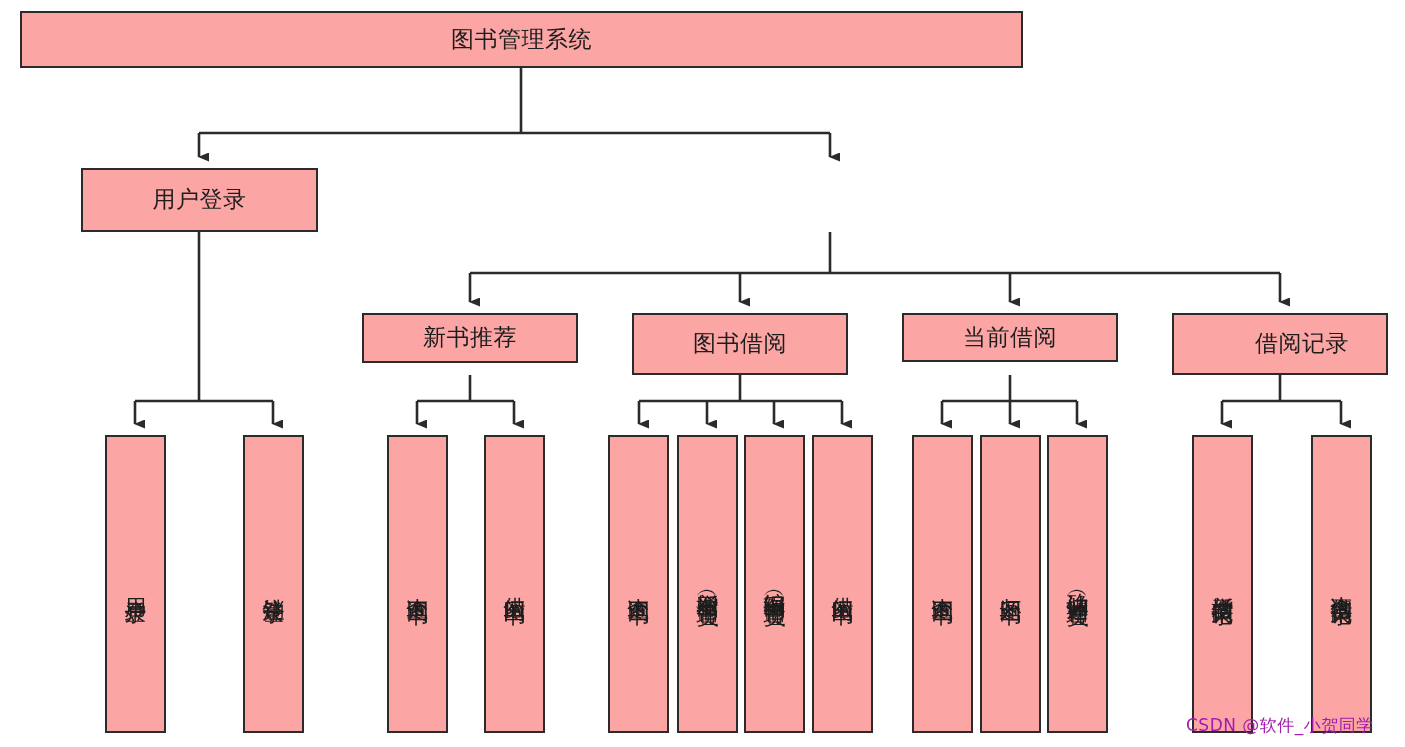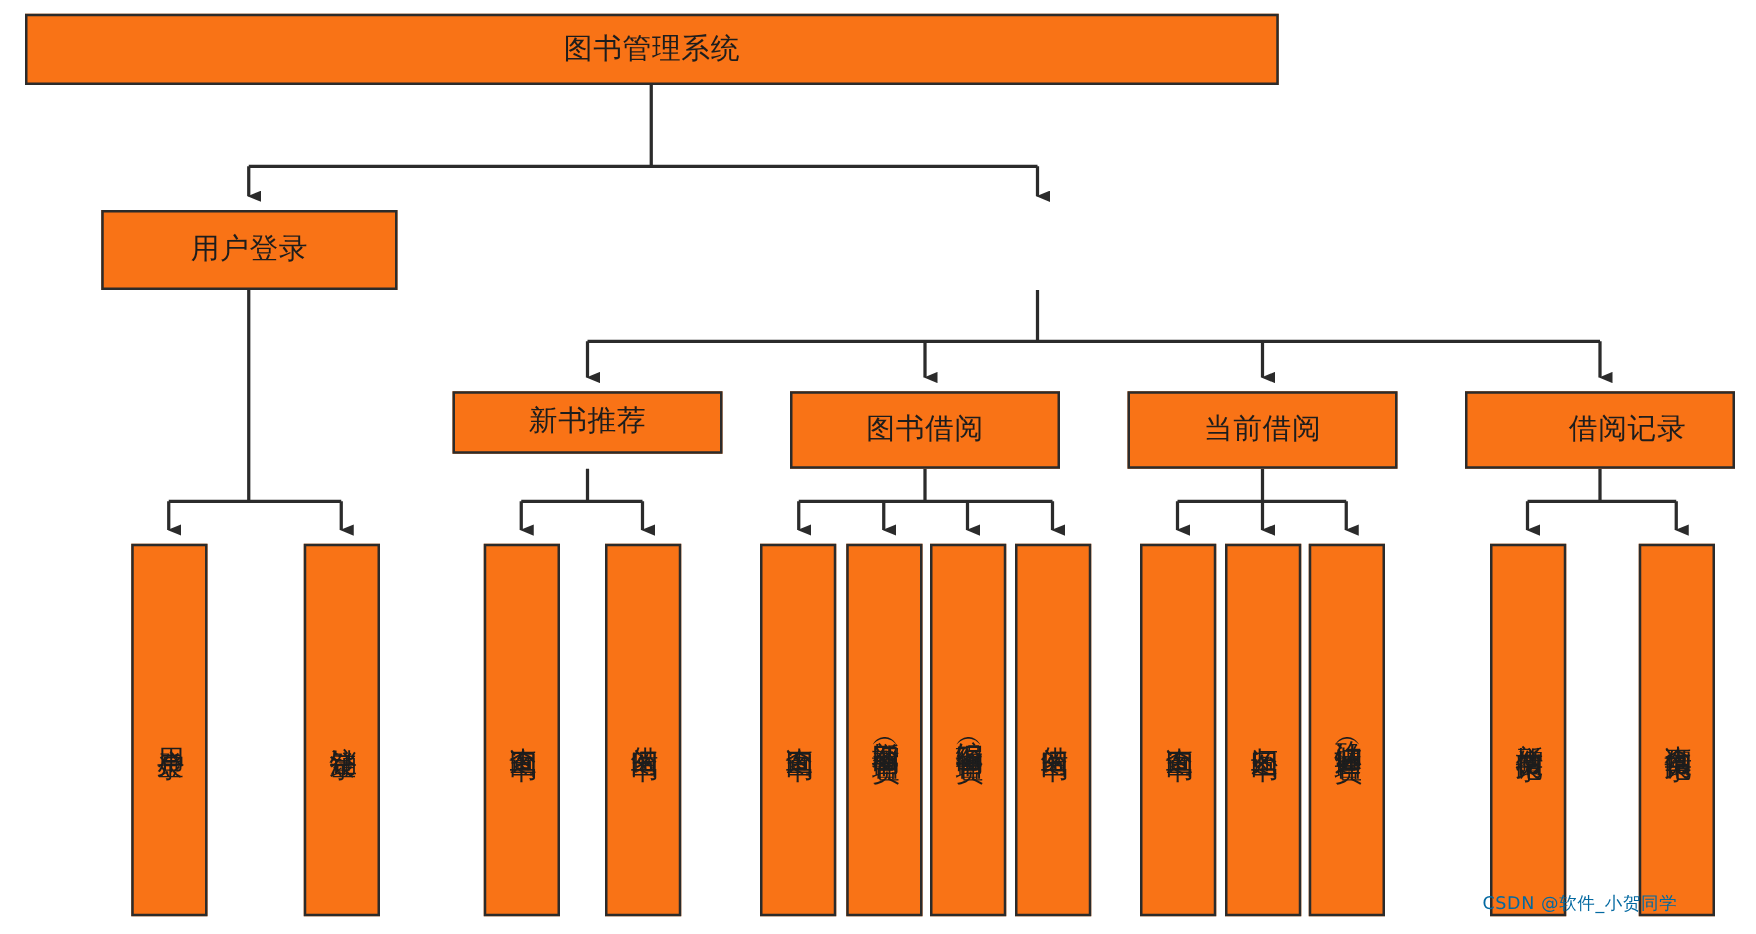--- a/index.html
+++ b/index.html
@@ -22,21 +22,21 @@
   svg.connectors {
     position: absolute;
     left: 0;
     top: 0;
     width: 1405px;
     height: 747px;
   }
   .node {
     position: absolute;
     box-sizing: border-box;
-    background: #f97316;
+    background: #fca5a5;
     border: 2.5px solid #2b2b2b;
     display: flex;
     align-items: center;
     justify-content: center;
     z-index: 2;
   }
   .node .label {
     color: #1d1d1d;
     line-height: 1.18;
     text-align: center;
@@ -52,22 +52,22 @@
   }
   .node.vertical .label {
     writing-mode: vertical-rl;
     text-orientation: upright;
     font-size: 22px;
     letter-spacing: 2px;
     line-height: 1;
   }
   .watermark {
     position: absolute;
-    color: #0369a1;
-    font-size: 14px;
+    color: #a21caf;
+    font-size: 17px;
     letter-spacing: 0.5px;
     z-index: 5;
     white-space: nowrap;
     pointer-events: none;
   }
 </style>
 </head>
 <body>
 
 <div id="diagram-root">
@@ -132,21 +132,21 @@
 
 
   <div class="node horizontal" style="left:362px; top:313px; width:216px; height:50px;">
     <span class="label">新书推荐</span>
   </div>
 
   <div class="node horizontal" style="left:632px; top:313px; width:216px; height:62px;">
     <span class="label">图书借阅</span>
   </div>
 
-  <div class="node horizontal" style="left:902px; top:313px; width:216px; height:62px;">
+  <div class="node horizontal" style="left:902px; top:313px; width:216px; height:49px;">
     <span class="label">当前借阅</span>
   </div>
 
   <div class="node horizontal" style="left:1172px; top:313px; width:216px; height:62px;padding-left:44px;">
     <span class="label">借阅记录</span>
   </div>
 
   <div class="node vertical" style="left:105px; top:435px; width:61px; height:298px;">
     <span class="label">用户登录</span>
   </div>

